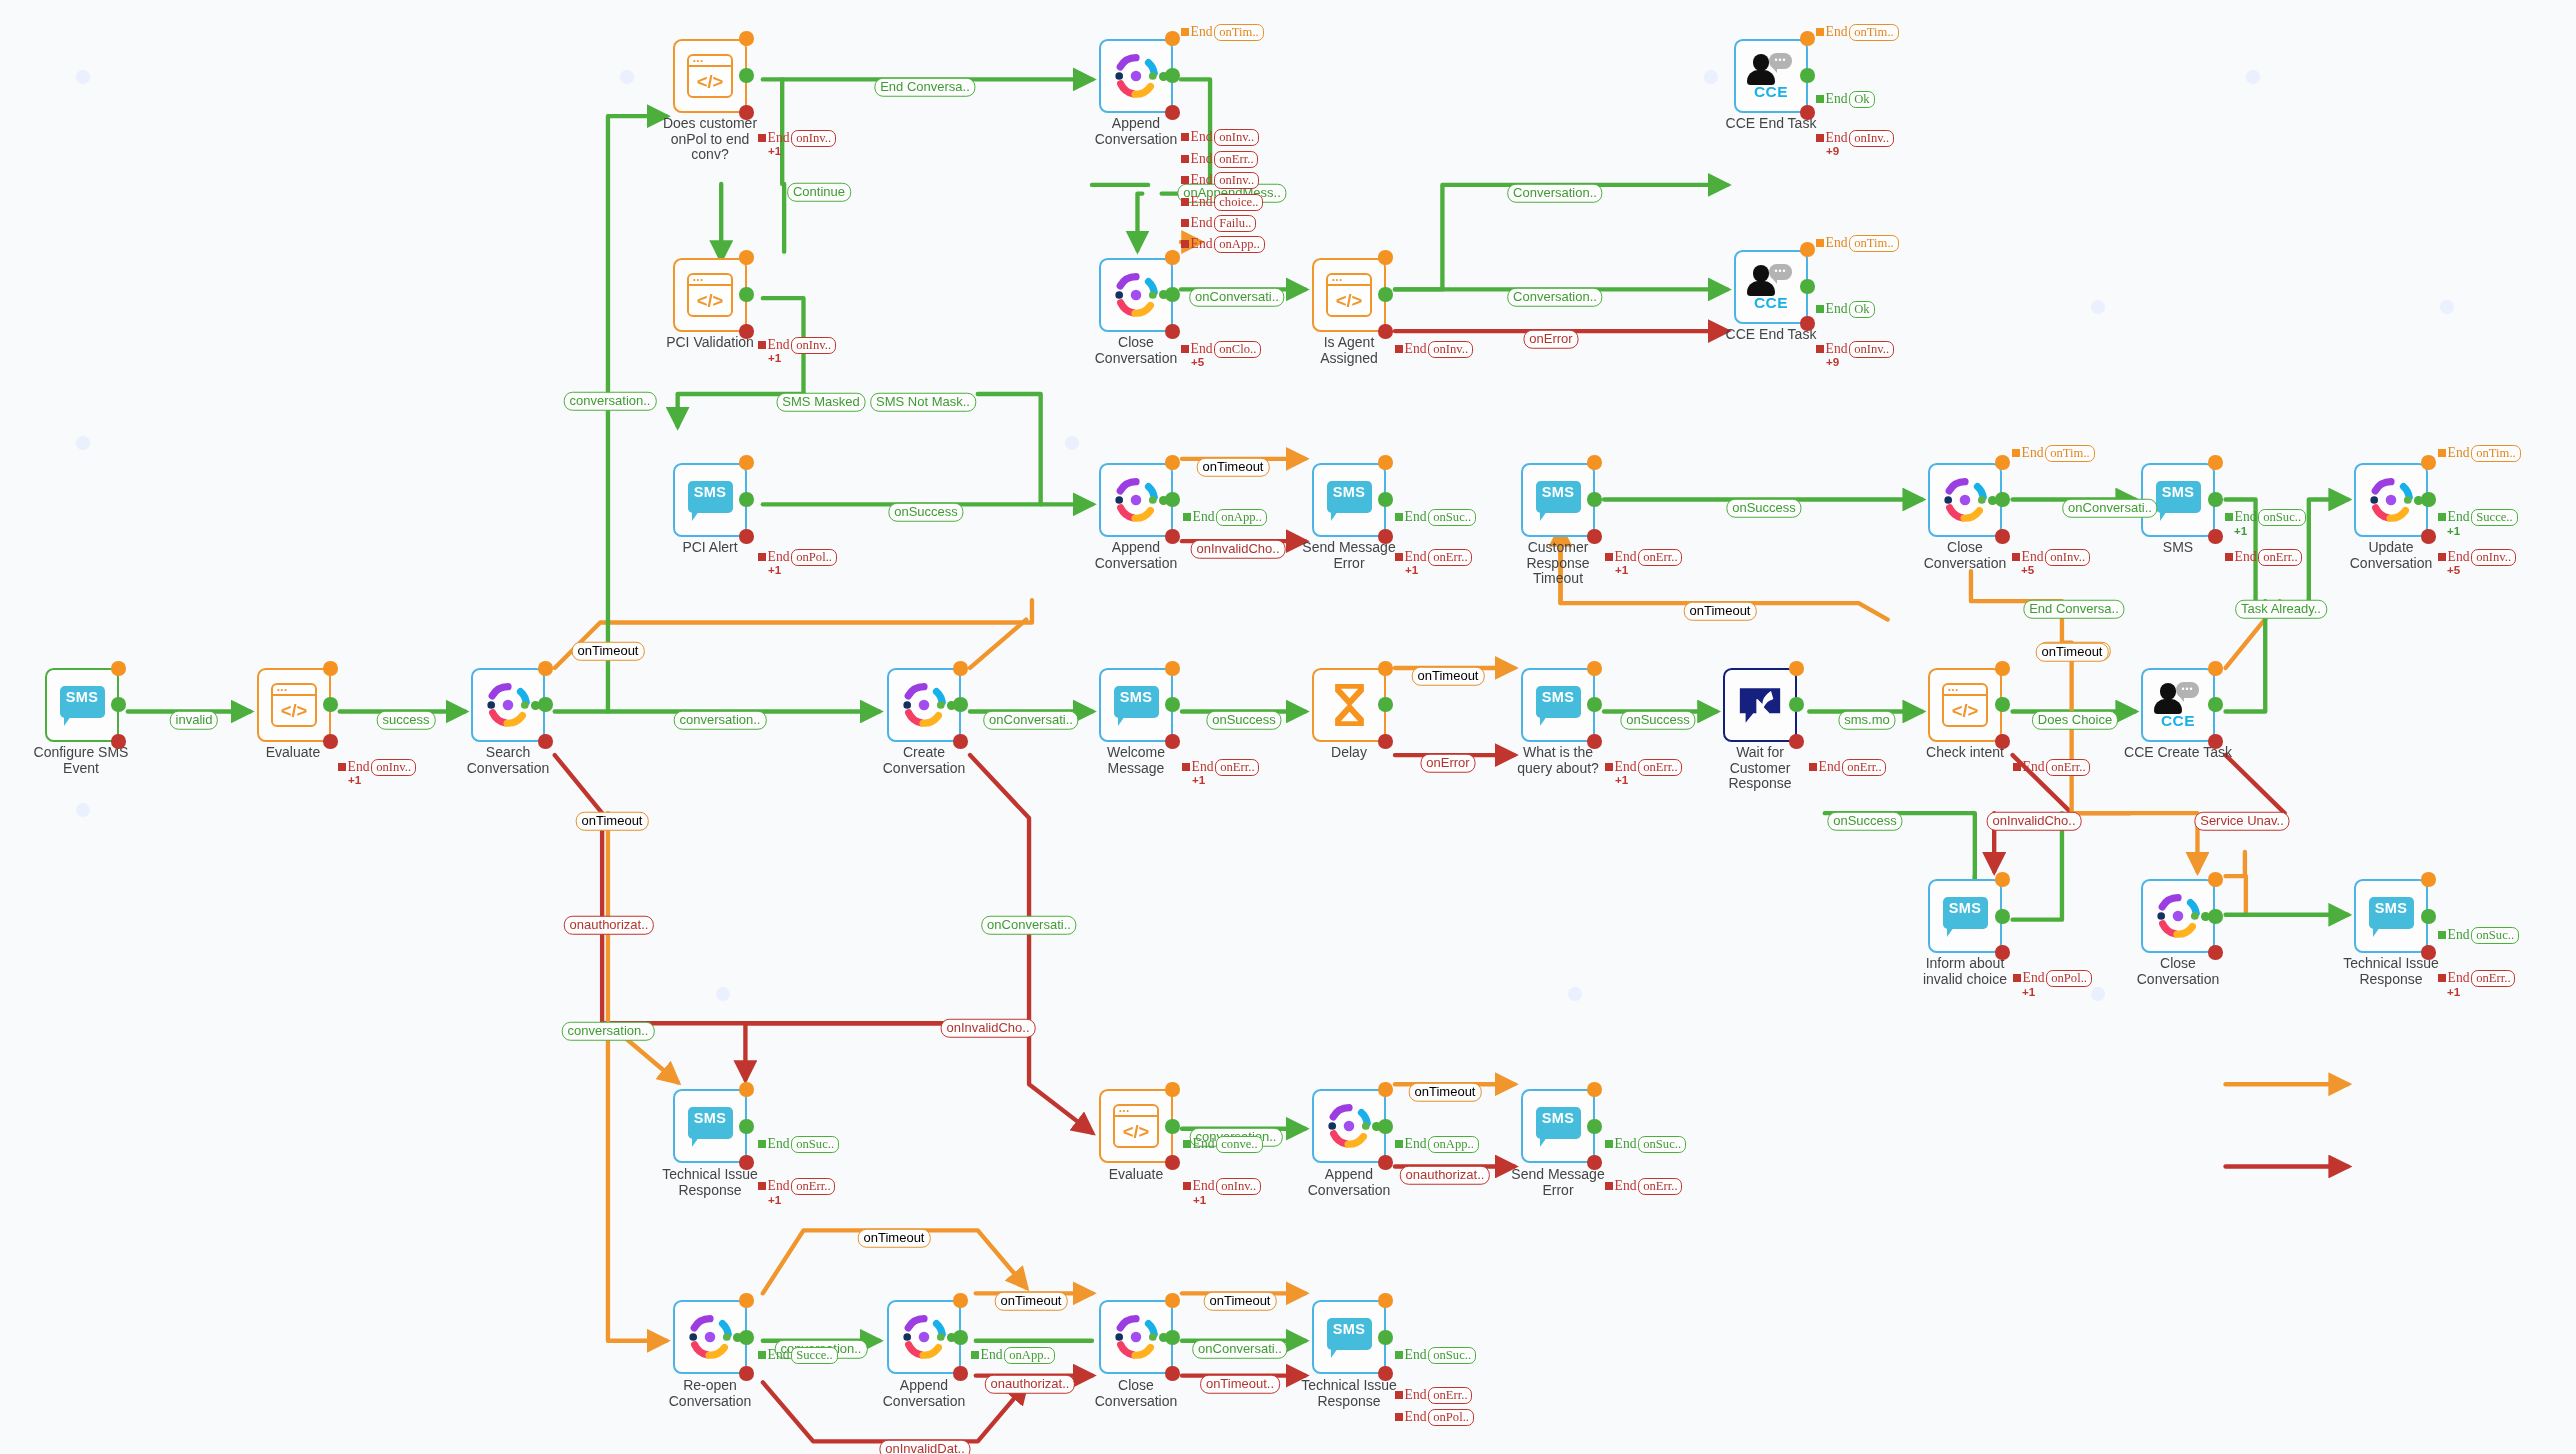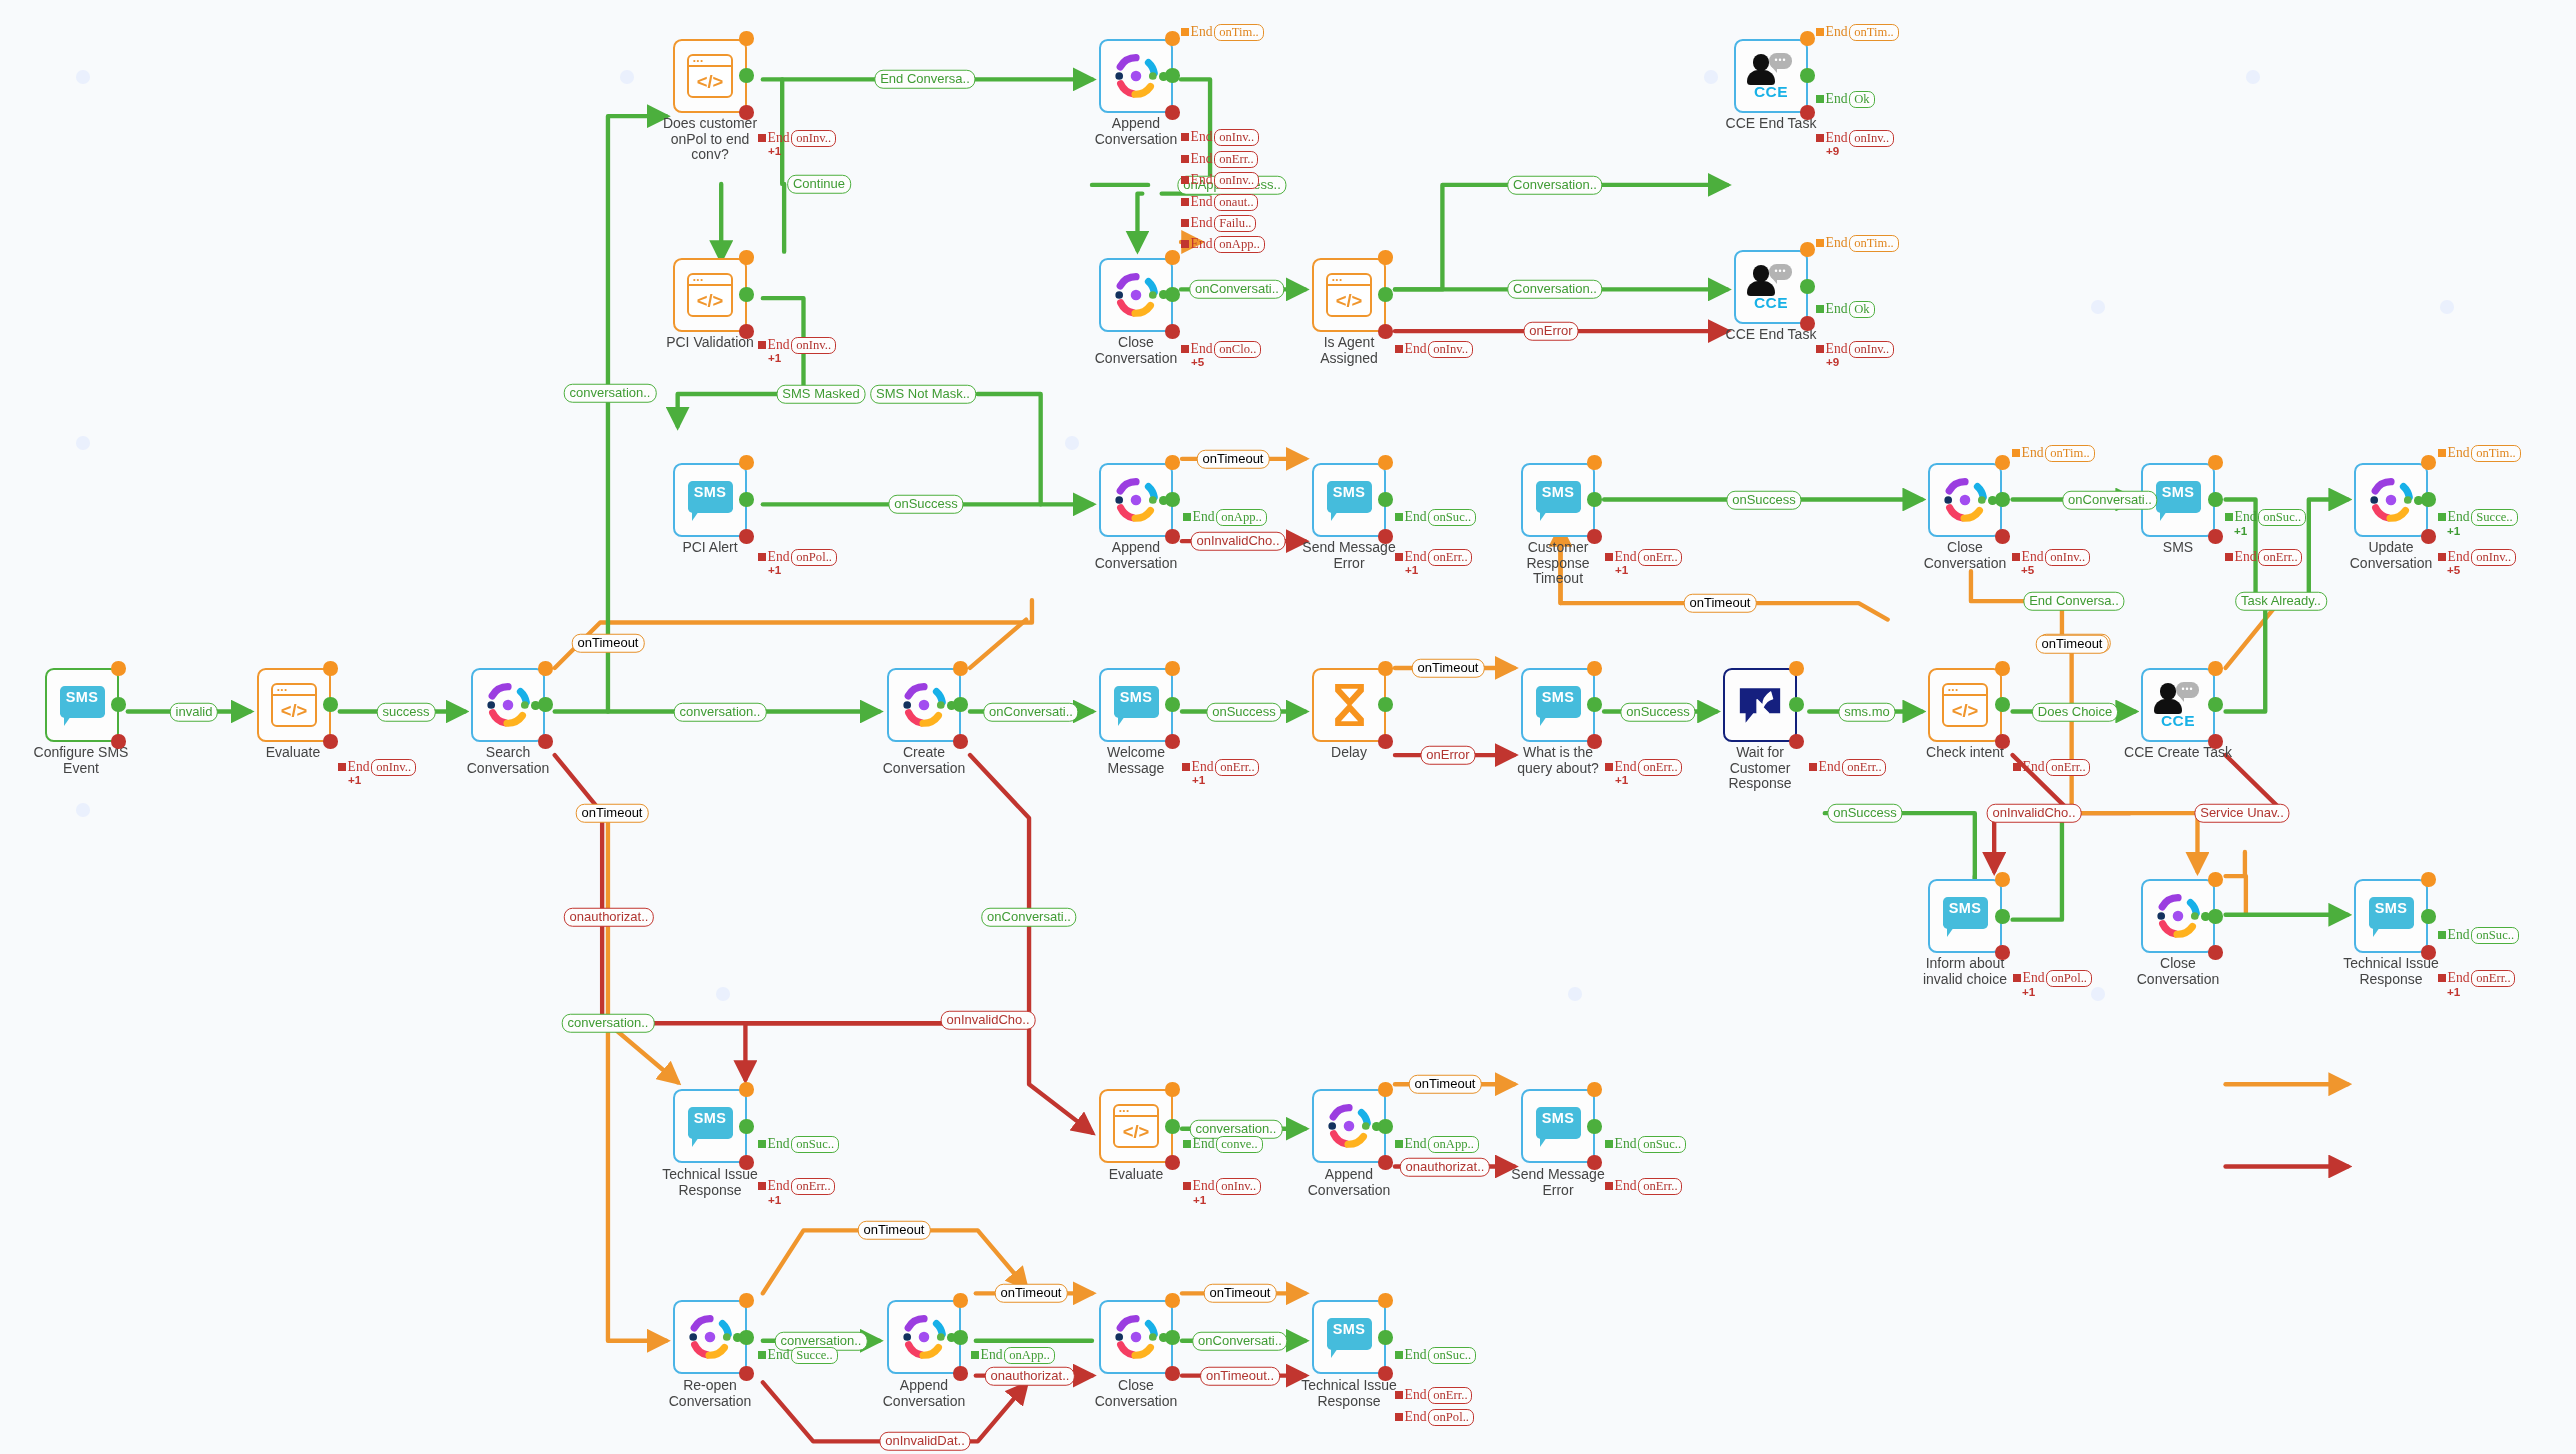--- a/index.html
+++ b/index.html
@@ -50,21 +50,21 @@
   .port{position:absolute;border-radius:50%;z-index:7;}
   .port.ok{background:#4caf3d;}
   .port.warn{background:#f59322;}
   .port.err{background:#c1352f;}
   .port.big{width:14.5px;height:14.5px;}
   .port.sm{width:8.7px;height:8.7px;}
   
   .pill{position:absolute;transform:translate(-50%,-50%);background:#fdfdfd;
         border:1.4px solid #4caf3d;color:#3f9b33;border-radius:8.7px;padding:1px 4.8px;
         font-size:13px;line-height:14.5px;white-space:nowrap;z-index:8;
-        font-family:"Liberation Sans",sans-serif;}
+        font-family:"Liberation Sans",sans-serif;margin-top:8px;}
   .pill.warn{border-color:#e69029;color:#000000;}
   .pill.err{border-color:#c1352f;color:#b03530;}
   
   .endrow{position:absolute;display:flex;align-items:center;gap:1.9px;z-index:9;white-space:nowrap;}
   .endrow .sq{width:7.7px;height:7.7px;background:#c1352f;display:inline-block;}
   .endrow .et{font-family:"Liberation Serif",serif;font-size:13.6px;color:#c1352f;}
   .endrow .bdg{border:1.3px solid #c1352f;color:#b03530;border-radius:6.8px;padding:0px 3.9px;
         font-family:"Liberation Serif",serif;font-size:12.6px;line-height:14.5px;background:#fdfdfd;}
   .endrow.ok .sq{background:#4caf3d;}
   .endrow.ok .et{color:#3f9b33;}
@@ -800,21 +800,21 @@
         <span class="bdg">onErr..</span>
       </div>
       <div class="endrow " style="left: 1181px; top: 172px;">
         <span class="sq"></span>
         <span class="et">End</span>
         <span class="bdg">onInv..</span>
       </div>
       <div class="endrow " style="left: 1181px; top: 194px;">
         <span class="sq"></span>
         <span class="et">End</span>
-        <span class="bdg">onaut..</span>
+        <span class="bdg">choice..</span>
       </div>
       <div class="endrow " style="left: 1181px; top: 215px;">
         <span class="sq"></span>
         <span class="et">End</span>
         <span class="bdg">Failu..</span>
       </div>
       <div class="endrow " style="left: 1181px; top: 236px;">
         <span class="sq"></span>
         <span class="et">End</span>
         <span class="bdg">onApp..</span>

